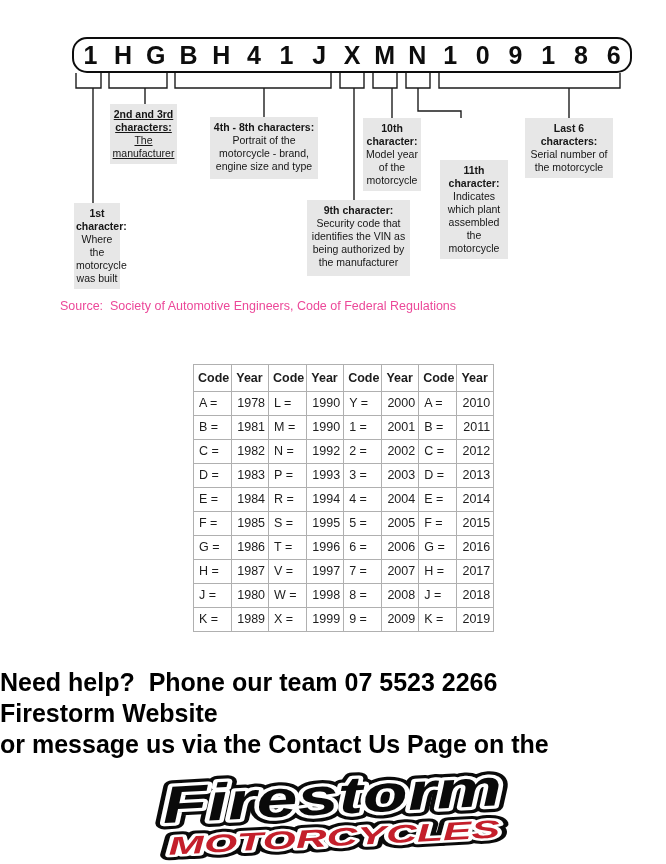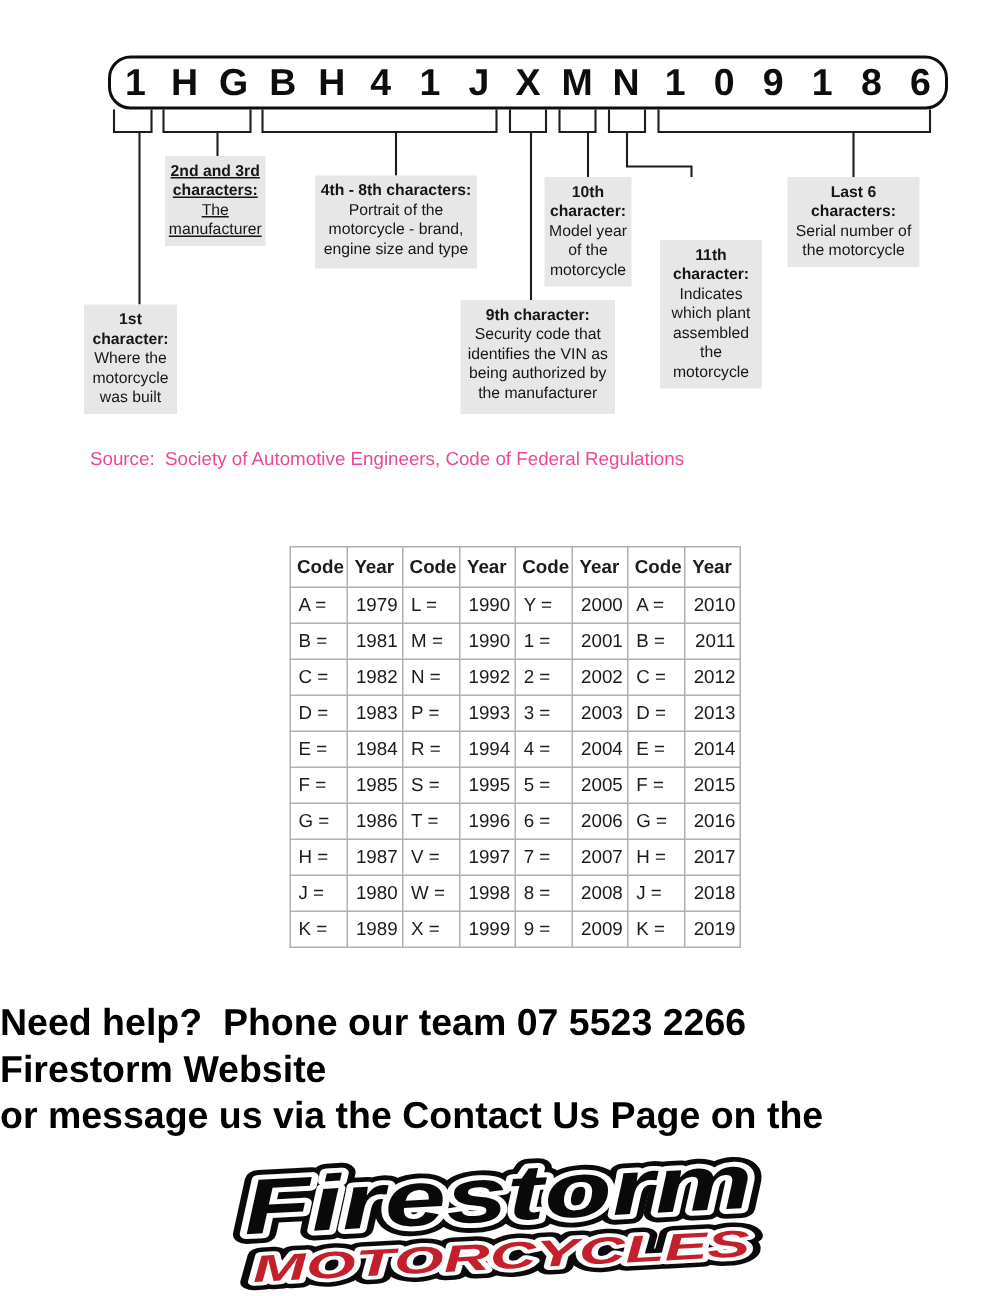--- a/index.html
+++ b/index.html
@@ -19,21 +19,21 @@
   
   .connectors{position:absolute;left:0;top:0;pointer-events:none;}
   .connectors path{fill:none;stroke:#1d1d1d;stroke-width:1.4;}
   
   .gbox{
     position:absolute;background:#e7e7e7;text-align:center;
     font-size:10.5px;line-height:13px;padding:4px 2px;box-sizing:border-box;color:#161616;
   }
   .gtitle{display:block;font-weight:bold;}
   .gdesc{display:block;}
-  .gbox1{left:56px;top:203px;width:62px;min-height:58px;}
+  .gbox1{left:74px;top:203px;width:46px;min-height:58px;}
   .gbox2{left:110px;top:104px;width:67px;min-height:48px;text-decoration:underline;}
   .gbox3{left:210px;top:117px;width:108px;min-height:62px;}
   .gbox4{left:307px;top:200px;width:103px;min-height:76px;}
   .gbox5{left:363px;top:118px;width:58px;min-height:62px;}
   .gbox6{left:440px;top:118px;width:68px;min-height:83px;margin-top:42px;}
   .gbox7{left:525px;top:118px;width:88px;min-height:48px;}
   
   .source{
     position:absolute;left:60px;top:299px;font-size:12.5px;color:#ec4899;white-space:pre-wrap;
   }
@@ -156,21 +156,21 @@
         <th>Year</th>
         <th>Code</th>
         <th>Year</th>
         <th>Code</th>
         <th>Year</th>
       </tr>
     </thead>
     <tbody>
         <tr>
           <td>A =</td>
-          <td>1979</td>
+          <td>1978</td>
           <td>L =</td>
           <td>1990</td>
           <td>Y =</td>
           <td>2000</td>
           <td>A =</td>
           <td>2010</td>
         </tr>
         <tr>
           <td>B =</td>
           <td>1981</td>

